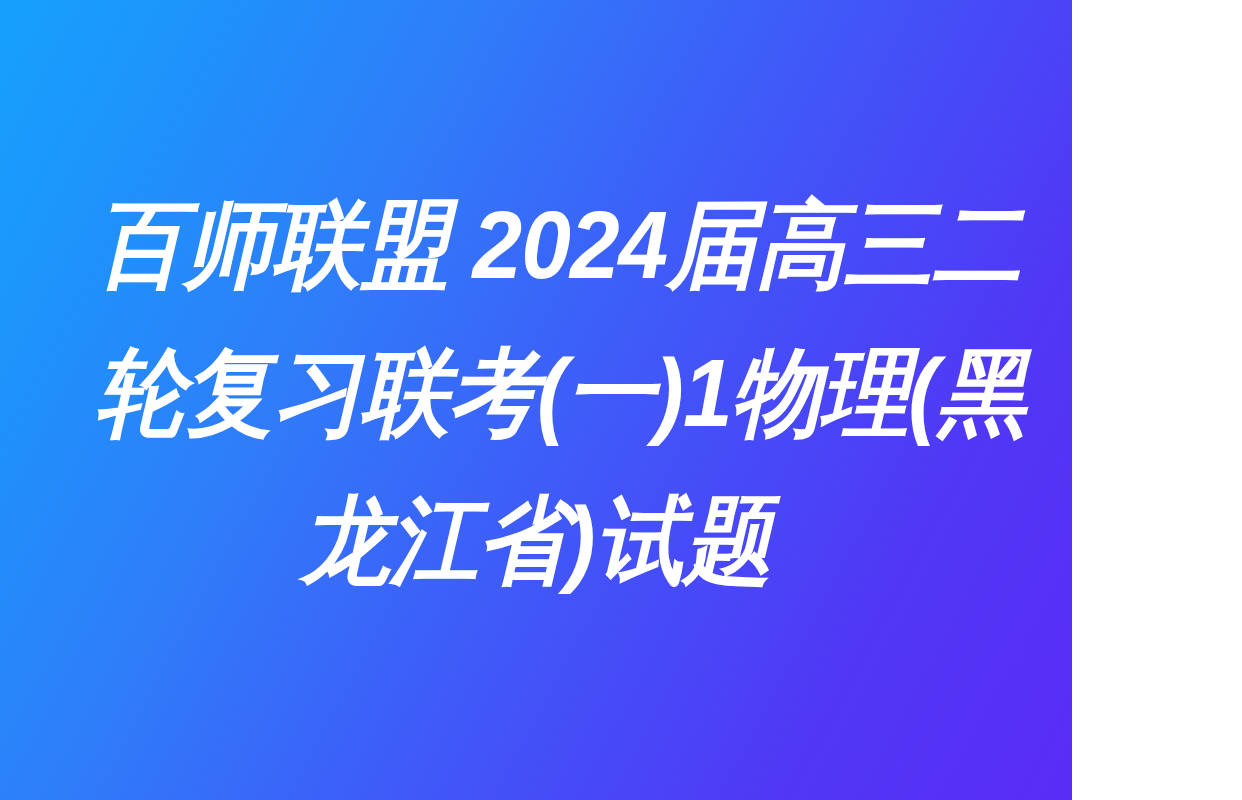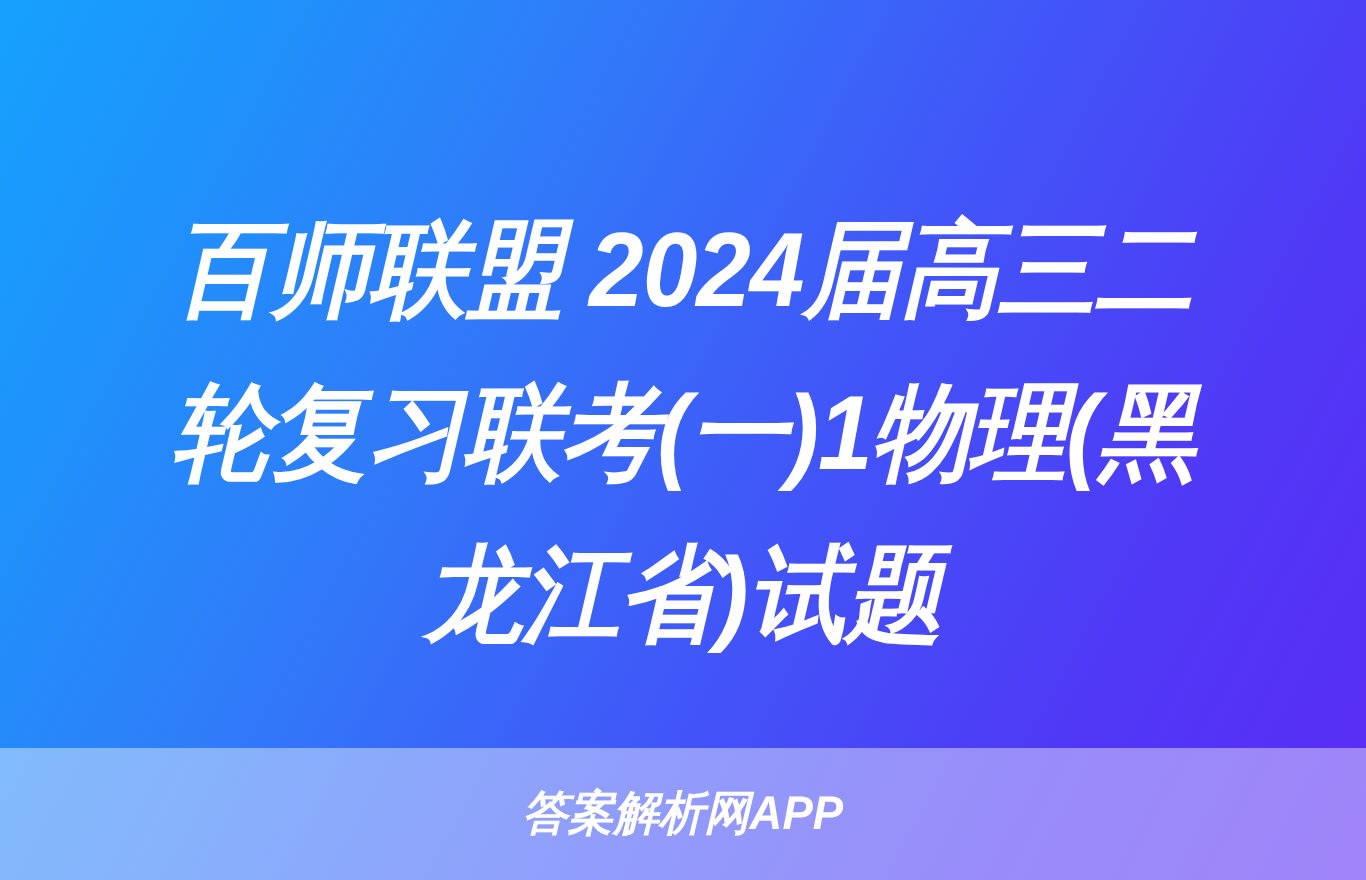--- a/index.html
+++ b/index.html
@@ -4,21 +4,21 @@
 <title>答案解析网 APP 分享卡片</title>
 <style>
   html, body {
     margin: 0;
     padding: 0;
     background: #ffffff;
   }
 
   .card {
     position: relative;
-    width: 1242px;
+    width: 1072px;
     height: 800px;
     overflow: hidden;
     font-family: "Liberation Sans", "DejaVu Sans", sans-serif;
     
     background: linear-gradient(118deg,
         #16a1fd 0%,
         #1e93fb 14%,
         #2f7df9 32%,
         #4058f8 56%,
         #5038f6 80%,
@@ -82,17 +82,14 @@
 <body>
 
 <div class="card">
 
   <div class="title-block">
     <span class="title-line">百师联盟 2024届高三二</span>
     <span class="title-line">轮复习联考(一)1物理(黑</span>
     <span class="title-line">龙江省)试题</span>
   </div>
 
-  <div class="footer-band">
-    <span class="footer-brand">答案解析网APP</span>
-  </div>
 
 </div>
 
 </body></html>

